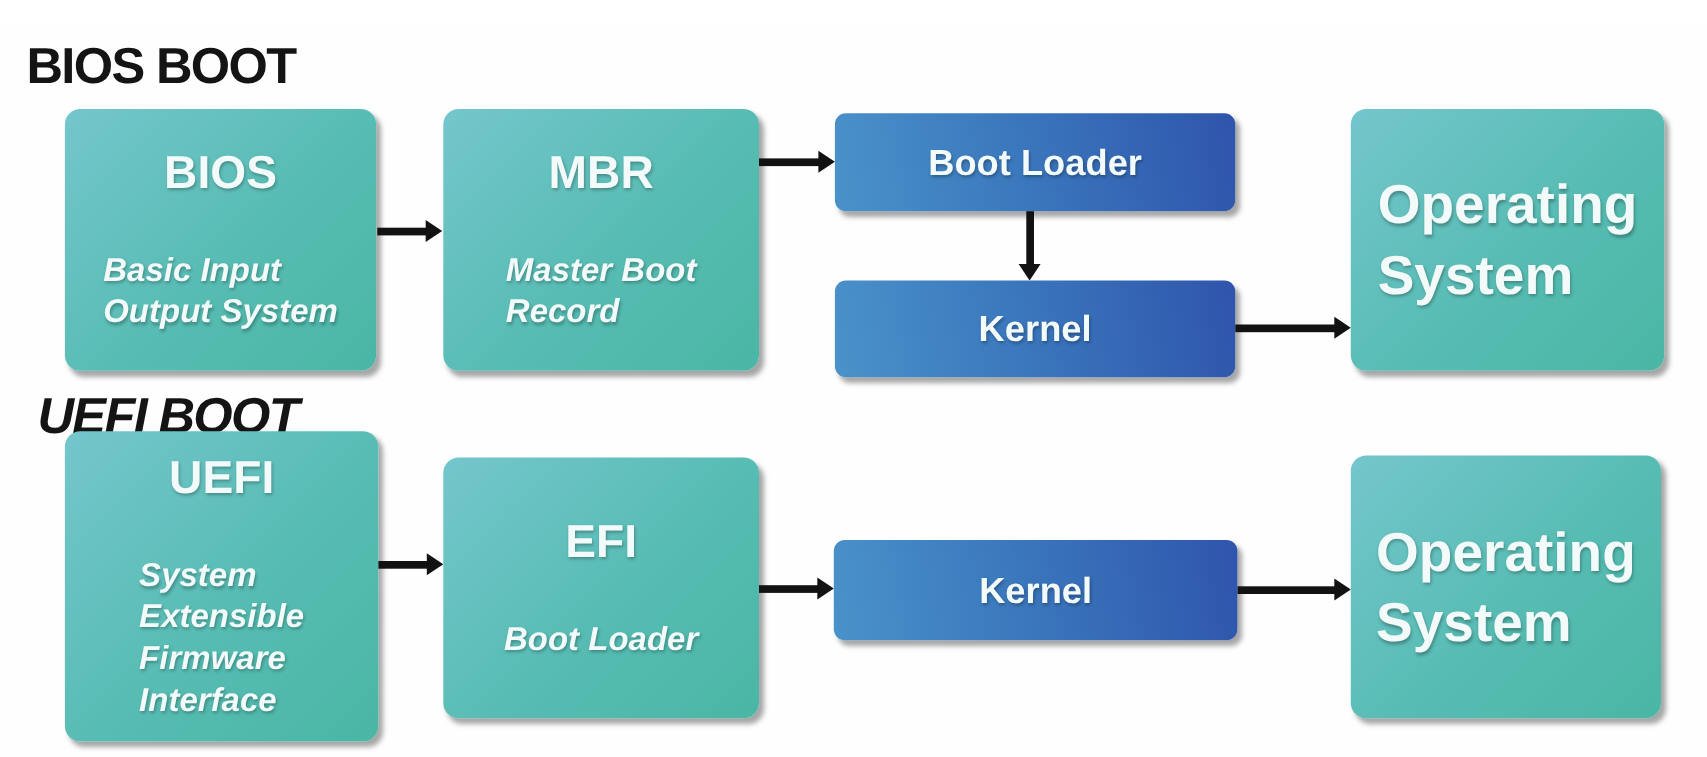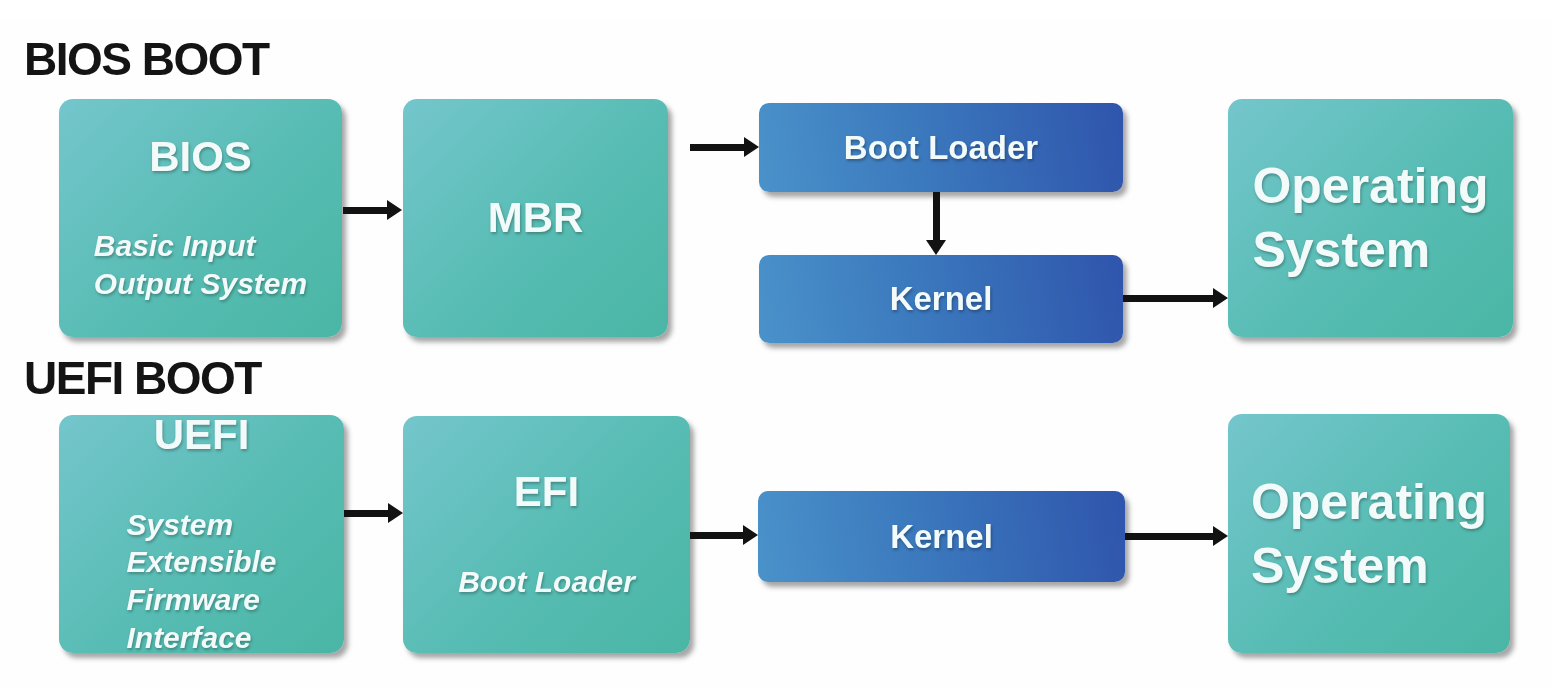--- a/index.html
+++ b/index.html
@@ -15,21 +15,21 @@
   }
 
   .section-heading {
     position:absolute;
     font-size:46px;
     font-weight:800;
     letter-spacing:-1.5px;
     color:#141414;
   }
   #bios-heading { left:24px; top:12px; }
-  #uefi-heading { left:24px; top:331px; }
+  #uefi-heading { left:34px; top:331px;font-style:italic; }
 
   .teal-box {
     position:absolute;
     border-radius:14px;
     background:linear-gradient(135deg,#74c6cc 0%,#57bcb3 55%,#4ab6a5 100%);
     box-shadow:4px 5px 5px rgba(45,45,45,0.42);
     display:flex; flex-direction:column;
     align-items:center; justify-content:center;
     text-align:left;
     color:#f2fbfa;
@@ -49,26 +49,26 @@
     text-shadow:1px 2px 3px rgba(0,0,0,0.3);
   }
 
   .node-title { font-size:42px; line-height:1.15; }
   .node-sub   { font-size:30px; line-height:1.26; white-space:pre-line; margin-top:2px;font-style:italic; }
   .blue-label { font-size:33px; }
   .os-title   { font-size:50px; line-height:1.28; white-space:pre-line; }
 
   
   #bios-node       { left:59px;   top:79px;  width:283px; height:238px; }
-  #mbr-node        { left:403px;  top:79px;  width:265px; height:238px; }
+  #mbr-node        { left:403px;  top:79px;  width:287px; height:238px; }
   #bootloader-node { left:759px;  top:83px;  width:364px; height:89px;  }
   #kernel-bios-node{ left:759px;  top:235px; width:364px; height:88px;  }
   #os-bios-node    { left:1228px; top:79px;  width:285px; height:238px; }
 
-  #uefi-node       { left:59px;   top:395px; width:285px; height:238px; }
+  #uefi-node       { left:59px;   top:372px; width:285px; height:282px; }
   #efi-node        { left:403px;  top:396px; width:287px; height:237px; }
   #kernel-uefi-node{ left:758px;  top:471px; width:367px; height:91px;  }
   #os-uefi-node    { left:1228px; top:394px; width:282px; height:239px; }
 
   
   .arrow { position:absolute; }
   .arrow .shaft { position:absolute; background:#121212; }
   .arrow .head  { position:absolute; width:0; height:0; }
 
   .arrow-r .shaft { left:0; right:13px; top:calc(50% - 3.5px); height:7px; }
@@ -107,20 +107,22 @@
 Output System</div>
   </div>
 
   <div class="arrow arrow-r" id="arrow-bios-mbr">
     <div class="shaft"></div>
     <div class="head"></div>
   </div>
 
   <div class="teal-box" id="mbr-node">
     <div class="node-title">MBR</div>
+    <div class="node-sub">Master Boot
+Record</div>
   </div>
 
   <div class="arrow arrow-r" id="arrow-mbr-bootloader">
     <div class="shaft"></div>
     <div class="head"></div>
   </div>
 
   <div class="blue-box" id="bootloader-node">
     <div class="blue-label">Boot Loader</div>
   </div>

